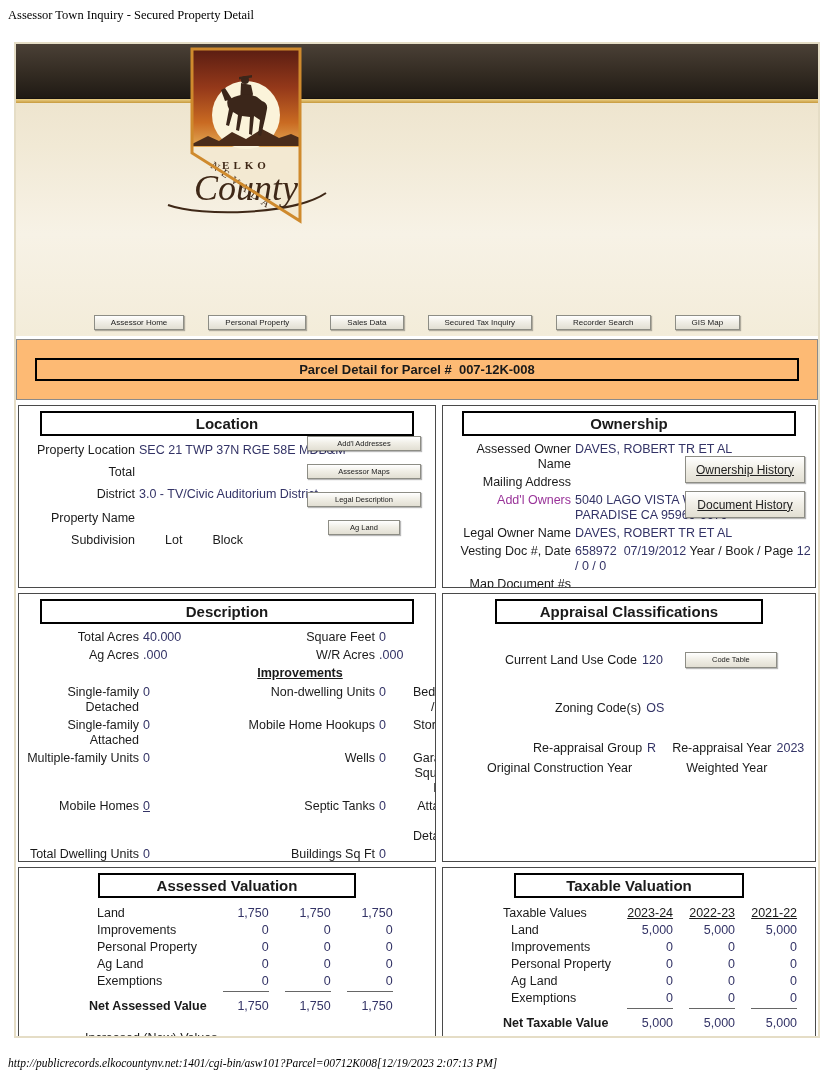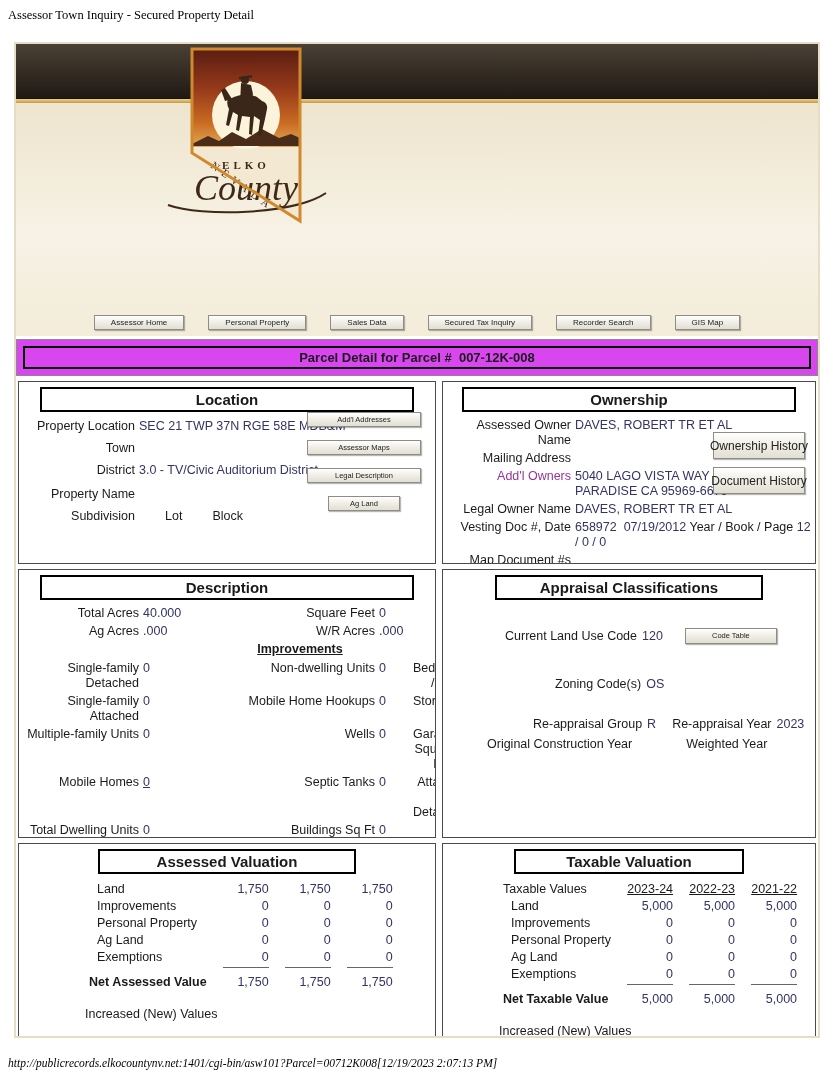--- a/index.html
+++ b/index.html
@@ -19,21 +19,21 @@
   #logo { position:absolute; left:130px; top:3px; width:200px; height:196px; z-index:5; }
 
   #nav { position:absolute; left:0; right:0; bottom:6px; display:flex; justify-content:center; gap:24px; }
   .btn { display:inline-flex; align-items:center; justify-content:center; white-space:nowrap;
     background:linear-gradient(180deg,#ffffff,#f1efe7 45%,#e2dfd3);
     border:1px solid #8d8d85; border-radius:0; box-shadow:1px 1px 1px rgba(0,0,0,.28);
     color:#222; cursor:pointer; }
   #nav .btn { height:15px; font-size:8px; padding:0 16px; }
 
   
-  #parcel-bar { margin-top:3px; border:1px solid #8a8a8a; padding:6px; background:#d946ef; }
+  #parcel-bar { margin-top:3px; border:1px solid #8a8a8a; padding:18px; background:#fdba74; }
   #parcel-bar-inner { border:2px solid #000; text-align:center; font-weight:bold; font-size:13px; line-height:19px; white-space:pre; }
 
   
   #grid { display:grid; grid-template-columns:418px 1fr; grid-template-rows:183px 269px 206px;
     column-gap:6px; row-gap:5px; margin-top:5px; padding:0 2px; }
   .section { border:1px solid #4a4a4a; background:#fff; position:relative; overflow:hidden; }
   .title-box { border:2px solid #000; text-align:center; font-weight:bold; font-size:15px; padding:2px 0; margin:5px auto 6px; background:#fff; }
   .w90 { width:90%; } .w72 { width:72%; } .w62 { width:62%; }
   .lbl { color:#1a1a1a; }
   .val { color:#333366; }
@@ -46,21 +46,21 @@
   .loc-val { margin-left:4px; }
   .side-btns { position:absolute; right:14px; top:30px; width:114px; display:flex; flex-direction:column; gap:13px; }
   .side-btns .btn { height:15px; font-size:7.5px; width:114px; }
   .side-btns .btn.short { width:72px; margin-left:21px; }
 
   
   .own-row { display:flex; align-items:flex-start; font-size:12.5px; line-height:15px; margin-bottom:3px; }
   .own-lbl { width:128px; text-align:right; flex:none; }
   .own-val { margin-left:4px; width:160px; }
   .own-val.wide { width:240px; }
-  .hist-btn { width:92px; height:27px; font-size:12px; }
+  .hist-btn { width:120px; height:27px; font-size:12px;text-decoration:underline; }
   #ownership-history-btn { position:absolute; right:10px; top:50px; }
   #document-history-btn { position:absolute; right:10px; top:85px; }
 
   
   .desc-row { display:grid; grid-template-columns:168px 226px 1fr; font-size:12.5px; line-height:15px; margin-bottom:3px; }
   .dcell { display:flex; align-items:flex-start; }
   .dlbl { flex:1; text-align:right; }
   .dval { margin-left:4px; flex:none; }
   .dval.w44 { width:44px; } .dval.w34 { width:34px; } .dval.w30 { width:30px; }
   .imp-head { text-align:center; font-weight:bold; text-decoration:underline; }
@@ -140,21 +140,21 @@
 
   <div id="grid">
 
     <div class="section">
       <div class="title-box w90">Location</div>
       <div class="loc-row">
         <span class="loc-lbl lbl">Property Location</span>
         <span class="loc-val val">SEC 21 TWP 37N RGE 58E MDB&amp;M</span>
       </div>
       <div class="loc-row">
-        <span class="loc-lbl lbl">Town</span>
+        <span class="loc-lbl lbl">Total</span>
       </div>
       <div class="loc-row">
         <span class="loc-lbl lbl">District</span>
         <span class="loc-val val">3.0 - TV/Civic Auditorium District</span>
       </div>
       <div class="loc-row" style="margin-top:8px">
         <span class="loc-lbl lbl">Property Name</span>
       </div>
       <div class="loc-row">
         <span class="loc-lbl lbl">Subdivision</span>

